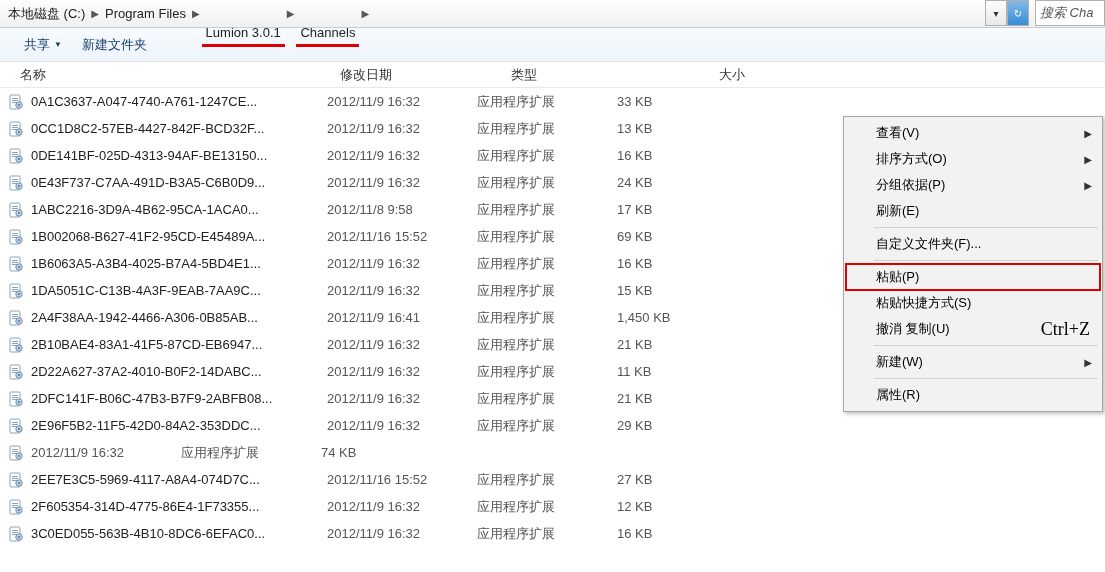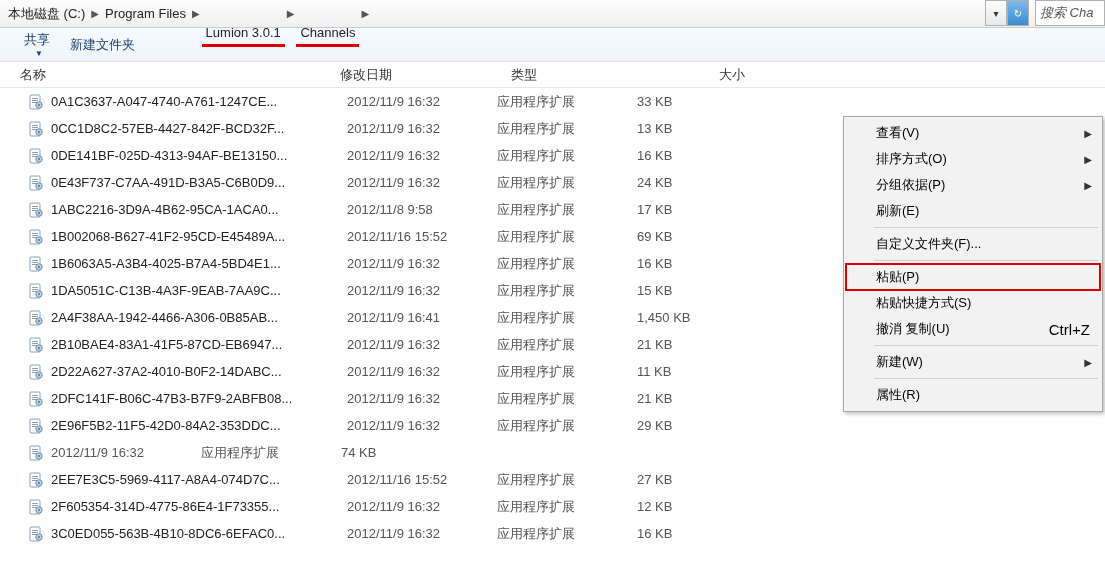--- a/index.html
+++ b/index.html
@@ -11,46 +11,46 @@
 .crumb { display: inline-flex; align-items: center; height: 100%; padding: 0 4px; cursor: pointer; }
 .crumb-arrow { display: inline-block; padding: 0 2px; color: #555; font-size: 10px; }
 .breadcrumb .underline-red { border-bottom: 3px solid #d00; padding-bottom: 0; margin-top: 40px; }
 .nav-btns { display: flex; height: 100%; }
 .nav-btn { width: 22px; height: 26px; display: flex; align-items: center; justify-content: center; border: 1px solid #b0b0b0; background: linear-gradient(#fdfdfd,#e8e8e8); font-size: 10px; color:#333; }
 .nav-btn.blue { background: linear-gradient(#7fb8e8,#3a8dd6); color:#fff; }
 .search-box { width: 70px; height: 26px; margin-left: 6px; display: flex; align-items: center; border: 1px solid #b0b0b0; background: #fff; padding-left: 4px; color:#555; font-style: italic; overflow: hidden; white-space: nowrap; }
 
 
 .toolbar { height: 34px; display: flex; align-items: center; padding-left: 14px; border-bottom: 1px solid #e0e0e0; background: linear-gradient(#f7fbff,#eef4fb); }
-.toolbar-item { display: inline-flex; align-items: center; padding: 4px 10px; color: #1a3e6e; cursor: pointer; flex-direction: column; }
+.toolbar-item { display: inline-flex; align-items: center; padding: 4px 10px; color: #1a3e6e; cursor: pointer; }
 .toolbar-item .caret { margin-left: 4px; font-size: 8px; color:#1a3e6e; }
 
 
 .col-headers { height: 26px; display: flex; align-items: center; border-bottom: 1px solid #e8e8e8; padding-left: 14px; color:#333; }
 .col { padding-left: 6px; }
 .col-name { width: 320px; }
 .col-date { width: 150px; }
 .col-type { width: 140px; margin-left: 21px; }
 .col-size { width: 120px; text-align: right; padding-right: 20px; }
 
 
 .file-list { }
-.file-row { height: 27px; display: flex; align-items: center; padding-left: 27px; color:#222; }
+.file-row { height: 27px; display: flex; align-items: center; padding-left: 7px; color:#222; }
 .file-row .icon { width: 18px; height: 18px; margin-right: 6px; display:inline-flex; align-items:center; justify-content:center; }
 .file-row .icon svg { width:16px; height:16px; }
 .file-row .name { width: 296px; white-space: nowrap; overflow: hidden; text-overflow: ellipsis; }
 .file-row .date { width: 150px; color:#555; }
 .file-row .type { width: 140px; color:#555; }
 .file-row .size { width: 120px; text-align: left; padding-right: 20px; color:#555; }
 
 
 .context-menu { position: absolute; right: 2px; top: 116px; width: 260px; background: #f2f2f2; border: 1px solid #a7a7a7; box-shadow: 2px 2px 4px rgba(0,0,0,0.25); padding: 3px 2px; }
 .menu-item { height: 26px; display: flex; align-items: center; padding-left: 30px; padding-right: 10px; position: relative; cursor: default; }
 .menu-item .label { flex: 1; color:#000; }
-.menu-item .shortcut { color:#000; font-size:15px; }
+.menu-item .shortcut { color:#000; font-size:18px;font-family:Liberation Serif, serif; }
 .menu-item .sub-arrow { position: absolute; right: 8px; font-size: 10px; color:#333; }
 .menu-sep { height: 1px; background: #d0d0d0; margin: 3px 2px 3px 28px; }
 .menu-item.highlight { outline: 2px solid #d00; outline-offset: -1px; }
 </style>
 </head>
 <body>
 
 <div class="breadcrumb-bar">
   <div class="breadcrumb" id="breadcrumb">
       <span class="crumb">本地磁盘 (C:)</span>

